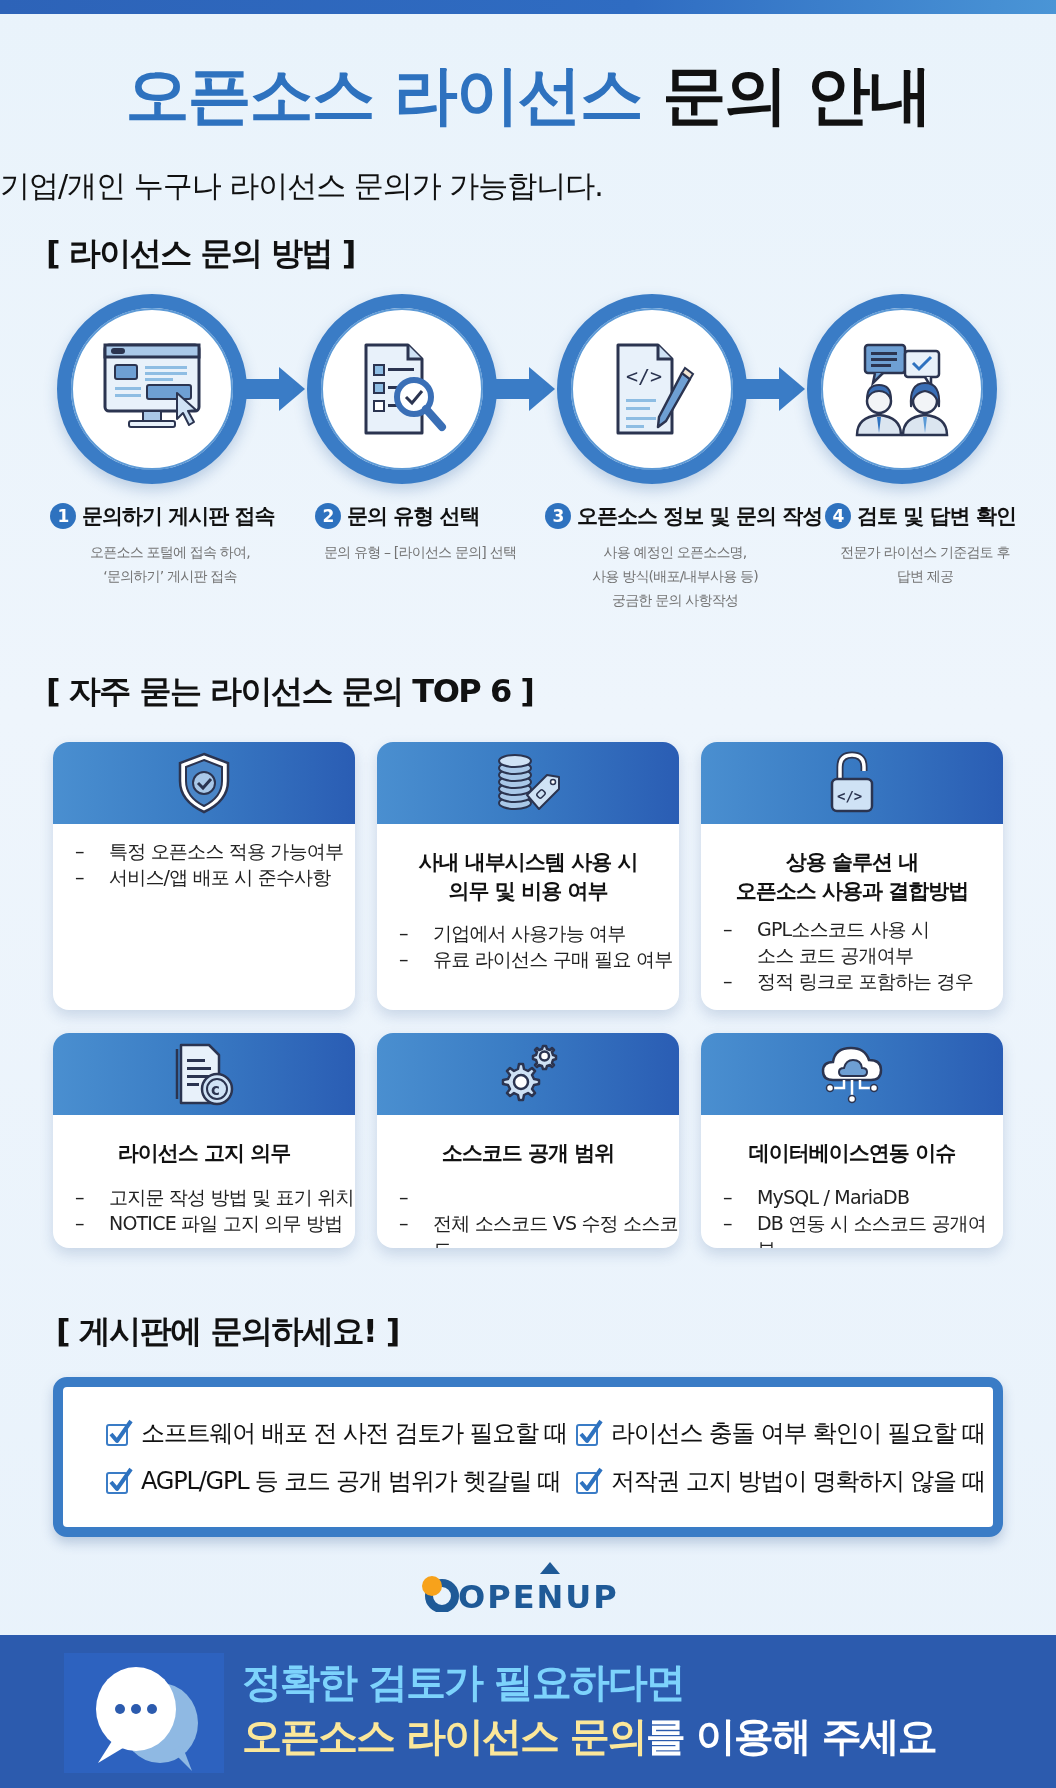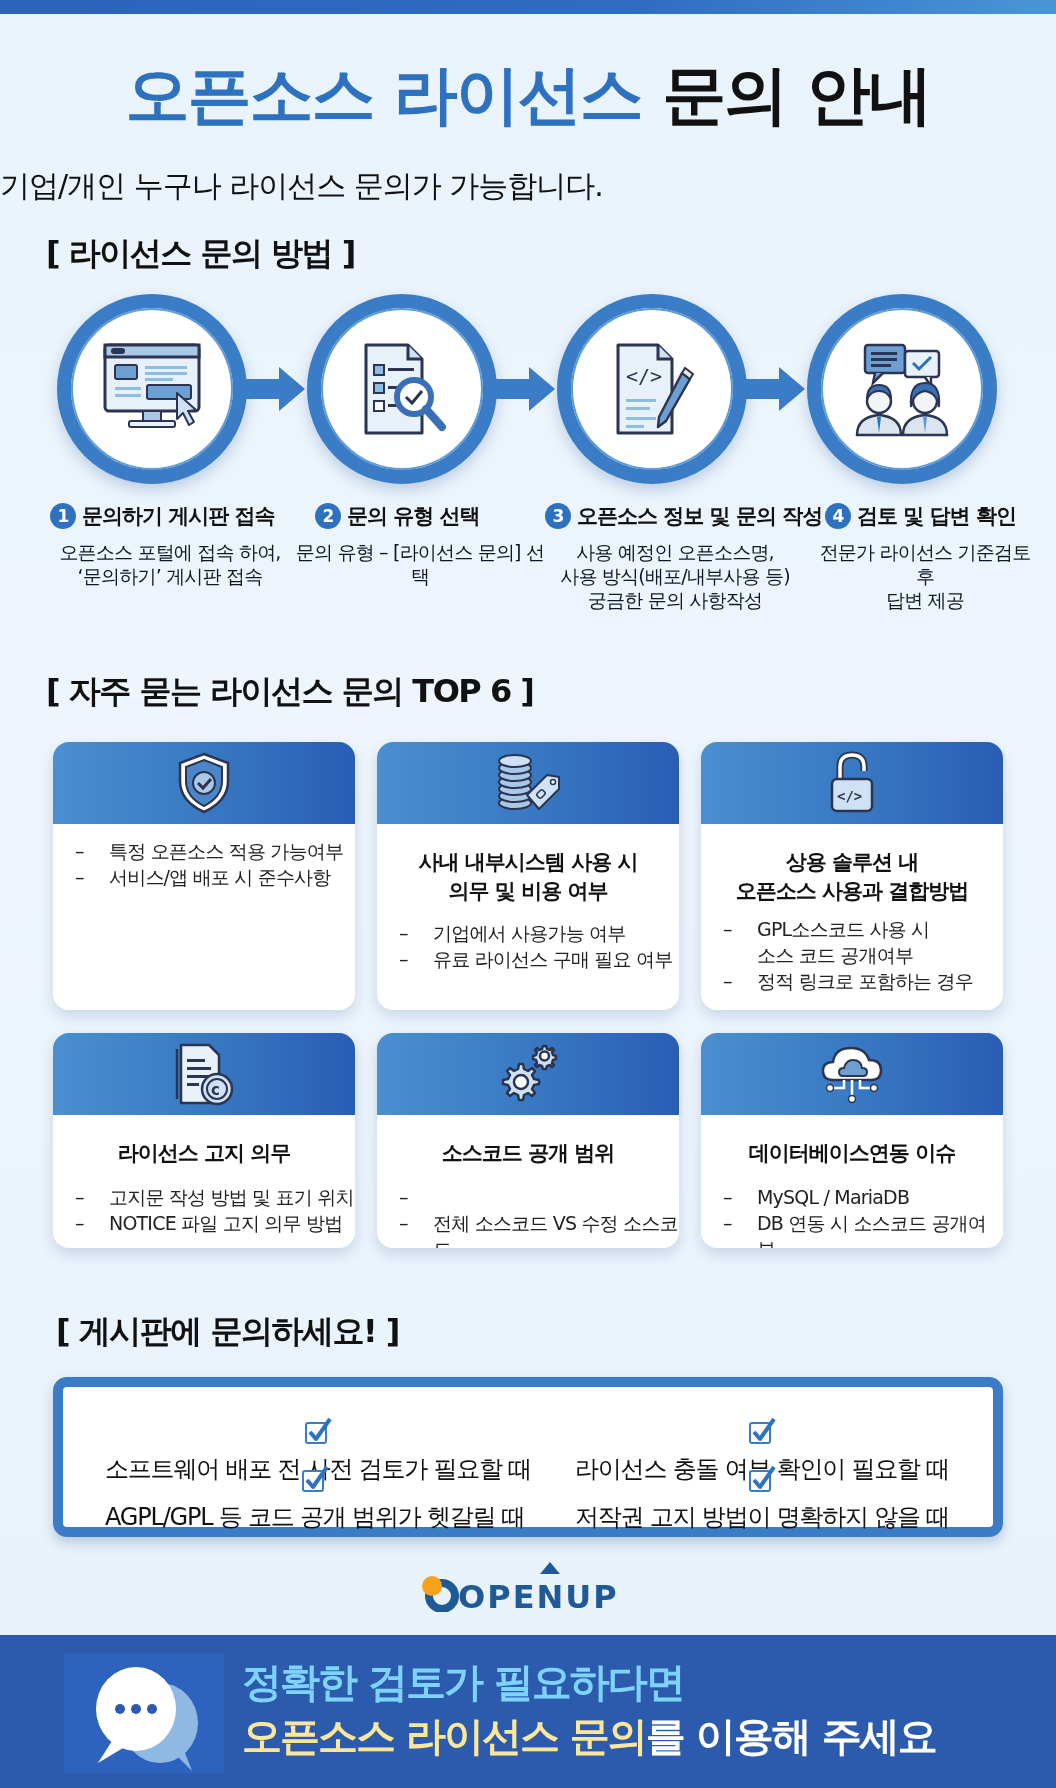--- a/index.html
+++ b/index.html
@@ -42,22 +42,22 @@
   .step-label {
     position: absolute; font-size: 21px; font-weight: bold; letter-spacing: -1px;
     display: flex; align-items: center; gap: 6px; white-space: nowrap;
   }
   .num-badge {
     display: inline-flex; width: 26px; height: 26px; border-radius: 50%;
     background: #2e72bf; color: #fff; font-size: 17px; font-weight: bold;
     align-items: center; justify-content: center;
   }
   .step-desc {
-    position: absolute; font-size: 19px; text-align: center; line-height: 24px;
-    letter-spacing: -0.8px; color: #0f172a;
+    position: absolute; font-size: 14px; text-align: center; line-height: 24px;
+    letter-spacing: -0.8px; color: #737373;
   }
   
   .card {
     position: absolute; width: 302px; background: #fff; border-radius: 16px;
     box-shadow: 0 6px 14px rgba(40,80,140,0.18);
     overflow: hidden;
   }
   .card-head {
     height: 82px;
     background: linear-gradient(90deg, #4a8fd0 0%, #3a7cc4 45%, #2a5db4 100%);
@@ -76,21 +76,21 @@
   .card-list li .cont { padding-left: 34px; }
   
   .check-box {
     position: absolute; left: 53px; top: 1377px; width: 950px; height: 160px;
     border-radius: 14px; background: #fff;
     border: 10px solid #3a7cc6;
     box-shadow: 0 6px 12px rgba(40,80,140,0.25);
   }
   .check-item {
     position: absolute; display: flex; align-items: center; gap: 8px;
-    font-size: 24px; letter-spacing: -1.2px; color: #111; white-space: nowrap; flex-direction: column;
+    font-size: 24px; letter-spacing: -1.2px; color: #111; white-space: nowrap;
   }
   .cb {
     width: 28px; height: 28px; position: relative; flex: none;
   }
   
   .logo {
     position: absolute; left: 412px; top: 1562px; height: 50px; width: 220px;
   }
   
   .banner {

